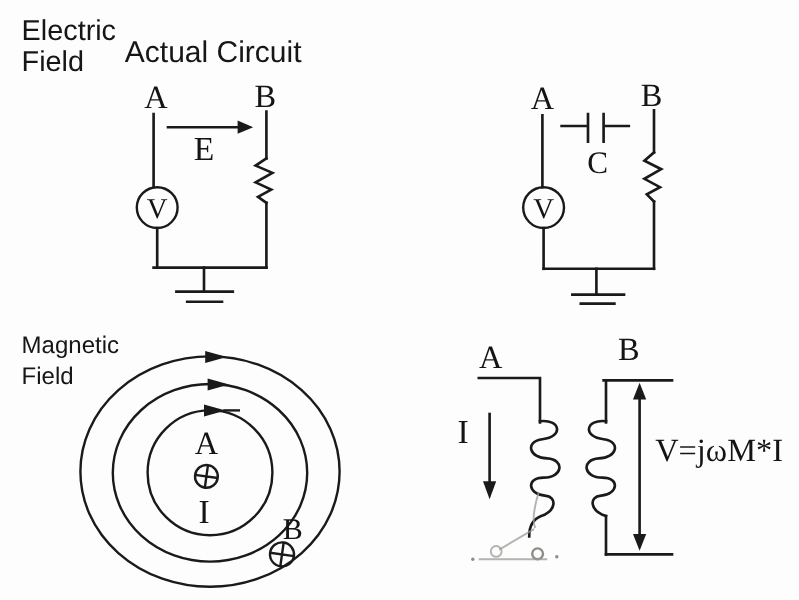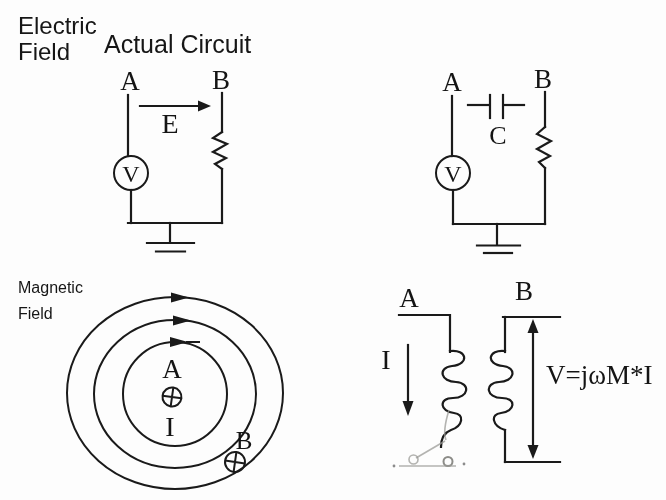--- a/index.html
+++ b/index.html
@@ -9,21 +9,21 @@
     font-family:"Liberation Sans", sans-serif;
   }
   .stage{position:absolute;left:0;top:5px;width:666px;height:500px;}
   .heading{
     position:absolute;color:#161616;white-space:pre-line;
     font-family:"Liberation Sans", sans-serif;
   }
   #electric-field-label{left:18px;top:8px;font-size:24px;line-height:26px;}
   #actual-circuit-title{left:104px;top:26px;font-size:25px;line-height:26px;}
   #equivalent-circuit-title{left:408px;top:25px;font-size:25px;line-height:26px;}
-  #magnetic-field-label{left:18px;top:270px;font-size:16px;line-height:26px;}
+  #magnetic-field-label{left:18px;top:270px;font-size:20px;line-height:26px;}
   svg{position:absolute;left:0;top:0;}
   .wire{stroke:#1a1a1a;stroke-width:2.2;fill:none;stroke-linecap:square;}
   .wire-thin{stroke:#1a1a1a;stroke-width:2;fill:none;}
   .fill-ink{fill:#1a1a1a;stroke:none;}
   .serif-label{
     font-family:"Liberation Serif","DejaVu Serif",serif;
     fill:#141414;
   }
   .sketch{stroke:#9a9a95;stroke-width:1.6;fill:none;opacity:0.75;}
   .sketch-dark{stroke:#6f6f6a;stroke-width:2;fill:none;opacity:0.8;}

